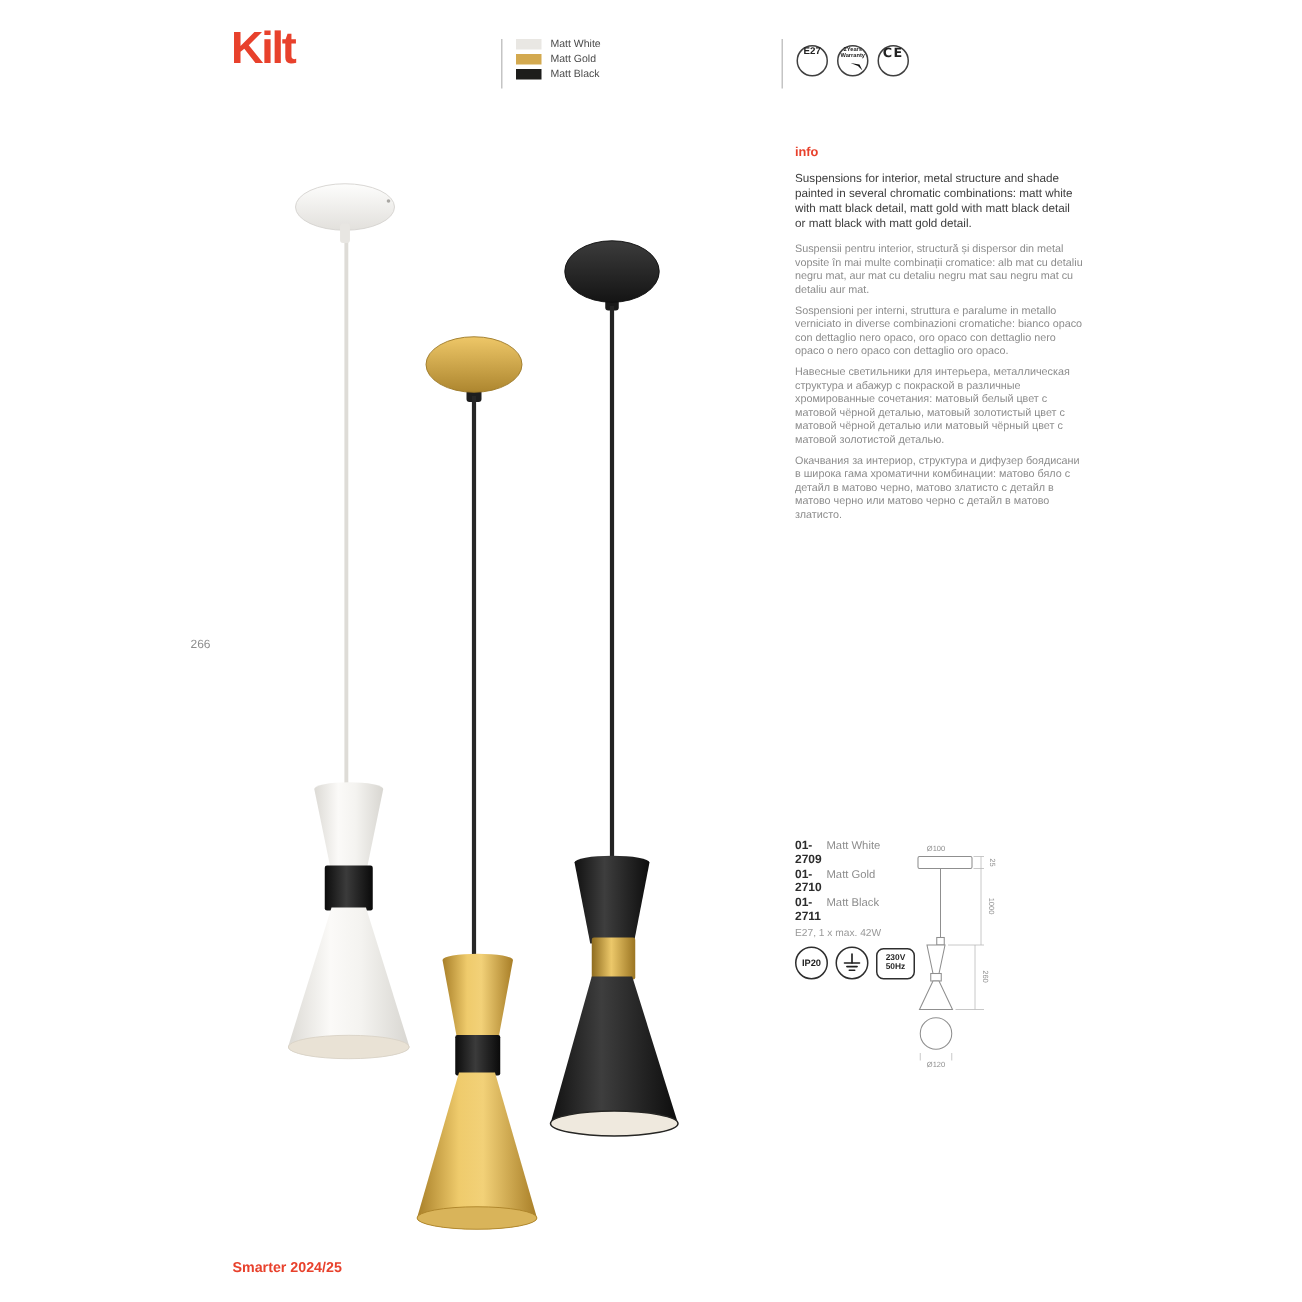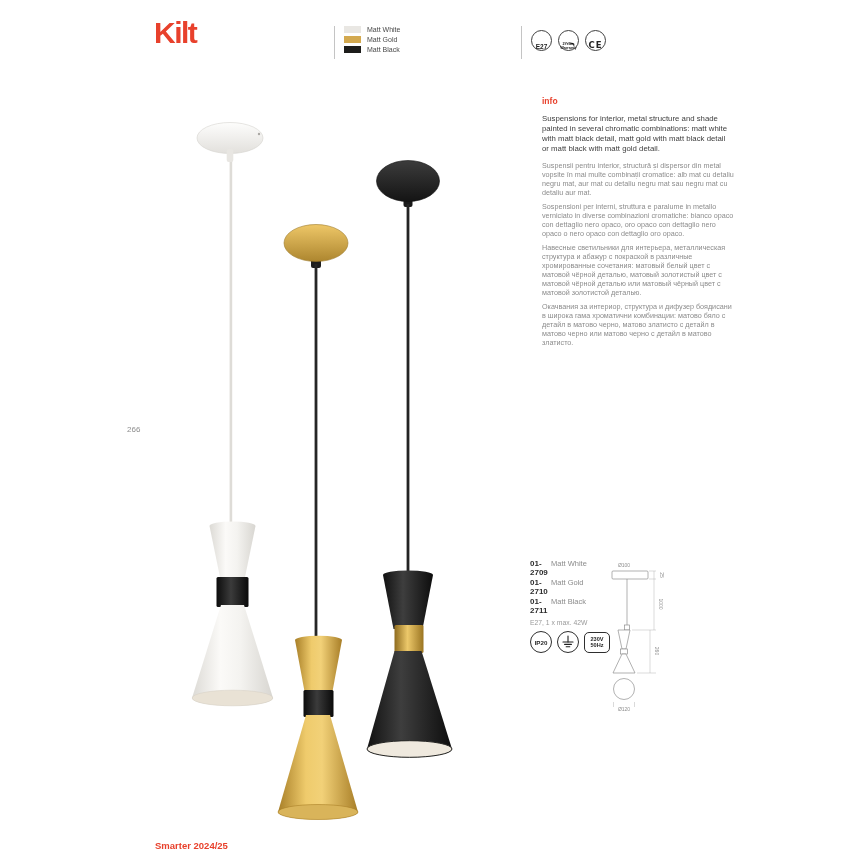--- a/index.html
+++ b/index.html
@@ -18,34 +18,34 @@
   .swatches { left:344px; top:26px; }
   .swatch-row { display:flex; align-items:center; margin-bottom:3px; }
   .swatch { width:17px; height:7px; margin-right:6px; }
   .sw-white { background:#e9e7e3; }
   .sw-gold  { background:#d3a94f; }
   .sw-black { background:#1d1d1b; }
   .swatch-label { font-size:7px; color:#4a4a4a; line-height:7px; }
 
   .certs { left:531px; top:30px; display:flex; gap:6px; }
   .cert-circle { width:21px; height:21px; border:1.3px solid #3f3f3f; border-radius:50%;
-                 display:flex; flex-direction:column; align-items:center; justify-content:flex-end;
+                 display:flex; flex-direction:column; align-items:center; justify-content:flex-start;
                  background:#fff; position:relative; }
   .cert-e27 { font-size:6.5px; font-weight:bold; color:#222; }
   .cert-warranty-line { font-size:3.8px; font-weight:bold; color:#222; line-height:4px; }
   .warranty-swoosh { position:absolute; right:2px; bottom:3px; width:9px; height:6px; }
   .cert-ce { font-size:8.5px; color:#222; letter-spacing:1px; font-weight:600;
              font-family:"DejaVu Sans", sans-serif; }
 
   
   .page-number { left:127px; top:425px; font-size:8px; color:#8d8d8d; }
   .footer-brand { left:155px; top:840px; font-size:9.5px; font-weight:bold; color:#e8412c; }
 
   
-  .info-col { left:542px; top:96px; width:192px; }
+  .info-col { left:530px; top:96px; width:192px; }
   .info-heading { font-size:8.5px; font-weight:bold; color:#e8412c; margin-bottom:8px; }
   .info-en { font-size:7.8px; font-weight:normal; color:#3d3d3d; line-height:1.28; margin-bottom:7px; }
   .info-p { font-size:7.2px; color:#8c8c8c; line-height:1.25; margin-bottom:5px; }
 
   
   .products { left:530px; top:559px; }
   .prod-row { display:flex; align-items:baseline; margin-bottom:1px; }
   .prod-code { font-size:8px; font-weight:bold; color:#2d2d2d; width:21px; }
   .prod-finish { font-size:7.5px; color:#8c8c8c; }
   .prod-spec { font-size:6.8px; color:#999; margin-top:4px; margin-bottom:5px; }

